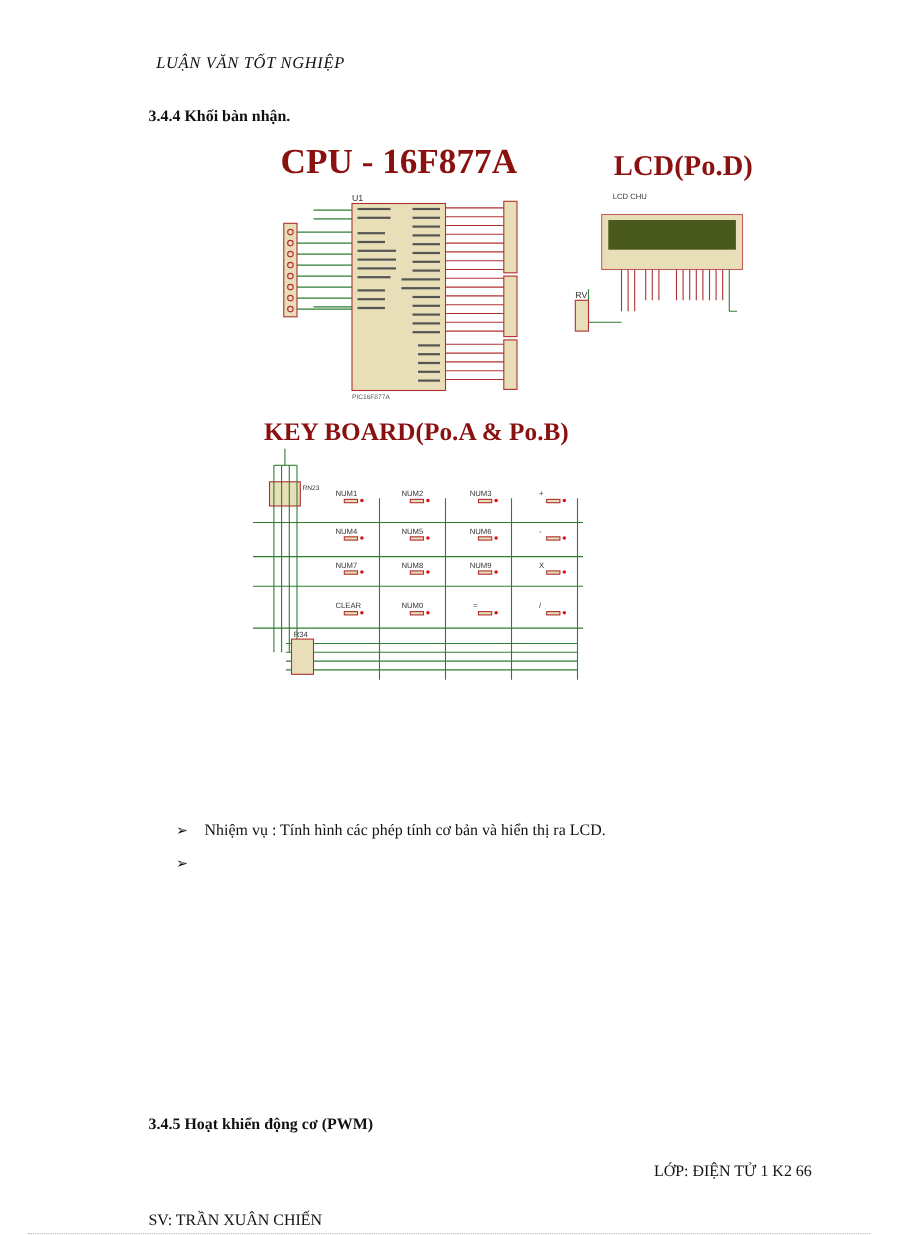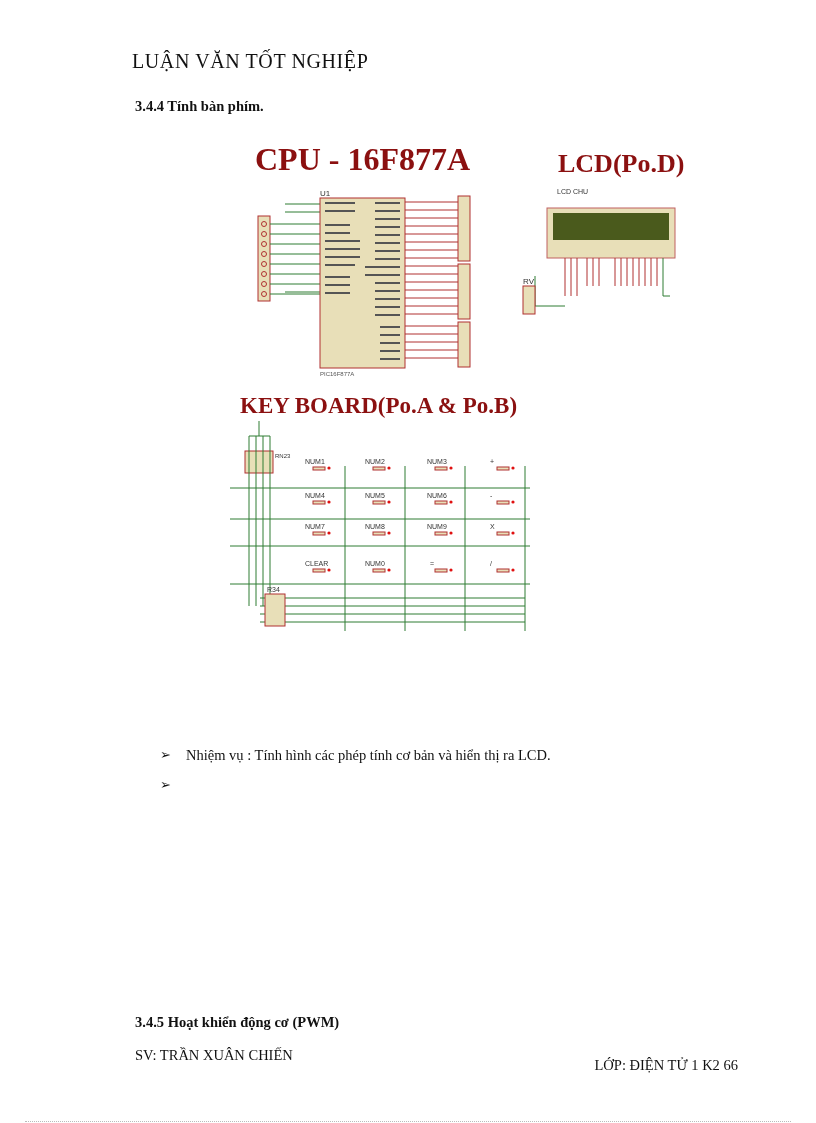--- a/index.html
+++ b/index.html
@@ -1,36 +1,36 @@
 <!DOCTYPE html>
 <html><head>
 <meta charset="utf-8">
 <style>
   html, body { margin:0; padding:0; background:#ffffff; }
   body { width:816px; height:1123px; position:relative; overflow:hidden;
          font-family:"Liberation Serif","DejaVu Serif",serif; color:#111; }
   .abs { position:absolute; }
-  .running-header { left:132px; top:50px; font-size:20px; letter-spacing:0.6px; }
+  .running-header { left:142px; top:50px; font-size:15px; letter-spacing:0.6px;font-style:italic; }
   .section-h { font-weight:bold; font-size:14.5px; }
-  .figure { left:225px; top:136px; width:500px; height:500px;text-decoration:underline; }
+  .figure { left:225px; top:123px; width:500px; height:500px;text-decoration:underline; }
   .bullets { left:160px; top:740px; width:590px; font-size:14.5px; line-height:30px; }
   .bullet-row { display:flex; }
   .bullet-glyph { width:26px; flex:none; font-size:13px; }
   .cont { padding-left:26px; }
-  .footer-left { left:135px; top:1047px; font-size:14.5px; }
+  .footer-left { left:135px; top:1102px; font-size:14.5px; }
   .footer-right { right:78px; top:1057px; font-size:14.5px;text-align:right; }
   .bottom-rule { left:25px; top:1121px; width:766px; border-top:1px dotted #bbb; }
   .sch-title { font-family:"Liberation Serif",serif; font-weight:bold; color:#8b1010; }
 </style>
 </head>
 <body>
 
 <div class="abs running-header">LUẬN VĂN TỐT NGHIỆP</div>
 
-<div class="abs section-h" style="left:135px;top:98px;">3.4.4 Tính bàn phím.</div>
+<div class="abs section-h" style="left:135px;top:98px;">3.4.4 Khối bàn nhận.</div>
 
 <div class="abs figure">
   <svg width="500" height="500" viewBox="0 0 500 500" xmlns="http://www.w3.org/2000/svg">
 
     <text x="30" y="34" font-size="32" class="sch-title" fill="#8b1010" font-family="Liberation Serif, serif" font-weight="bold">CPU - 16F877A</text>
     <text x="333" y="36" font-size="26" fill="#8b1010" font-family="Liberation Serif, serif" font-weight="bold">LCD(Po.D)</text>
 
     <rect x="33" y="80" width="12" height="85" fill="#e8dfb8" stroke="#b03030"></rect>
     <g fill="none" stroke="#b03030">
       <circle cx="39" cy="88" r="2.5"></circle>

